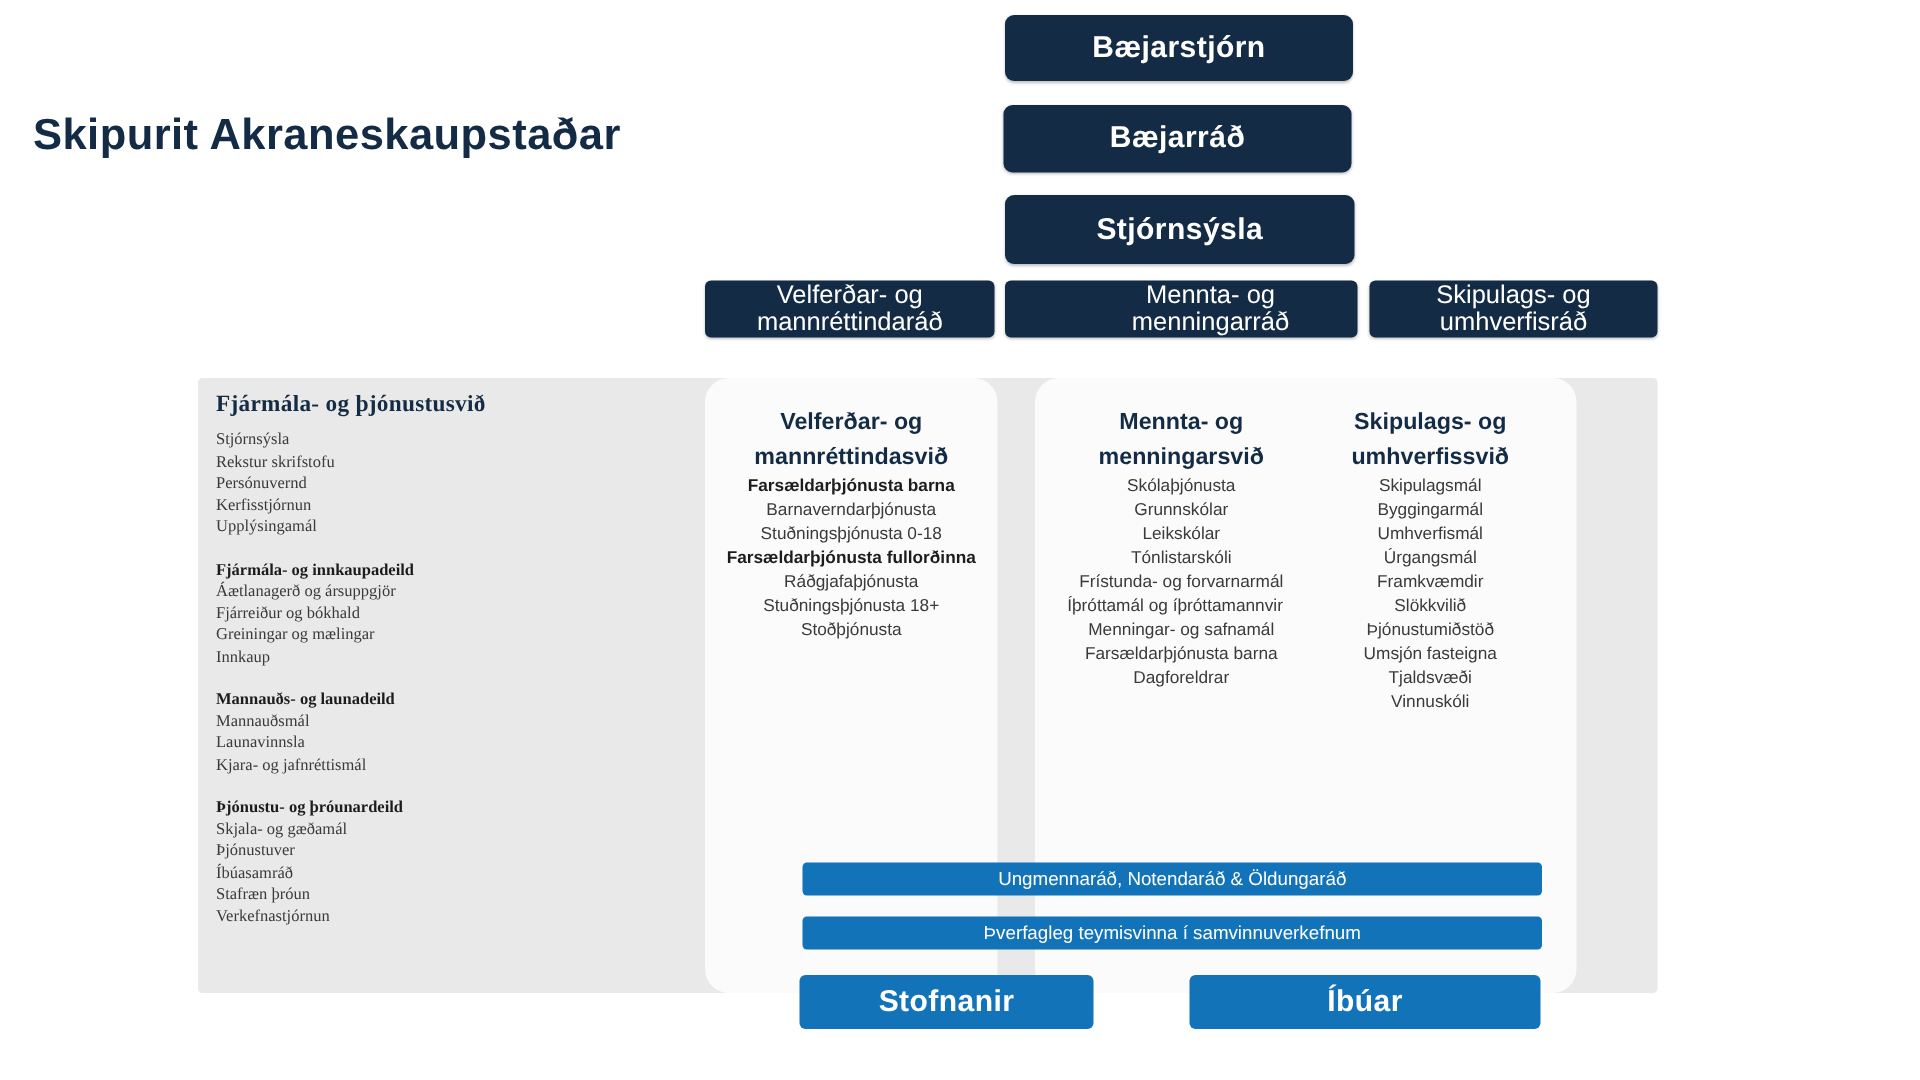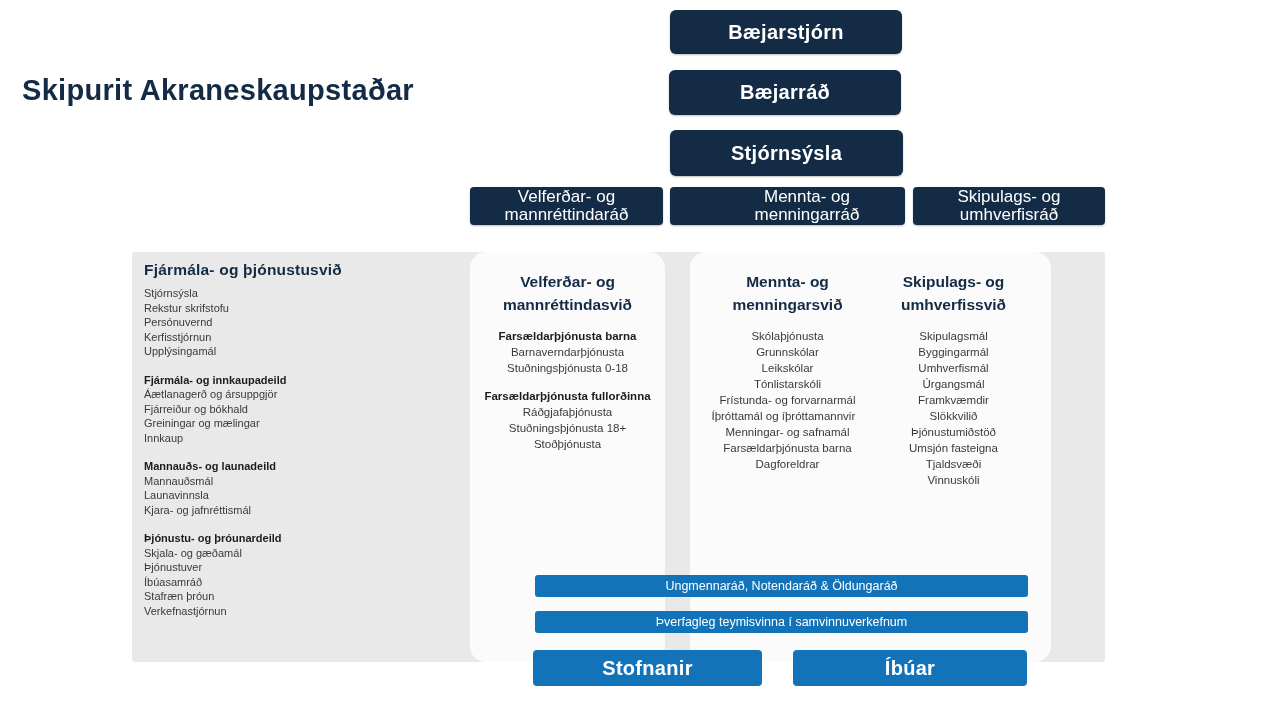--- a/index.html
+++ b/index.html
@@ -39,32 +39,33 @@
   }
   .col-heading {
     margin:18px auto 0 auto; max-width:160px;
     font-size:15.5px; font-weight:700; line-height:23px;
     color:var(--navy);
   }
 
   .finance {
     left:144px; top:261px; width:330px; z-index:2;
     text-align:left;
+    font-family:Liberation Serif, serif;
   }
   .fin-heading {
     font-size:15.5px; font-weight:700; color:var(--navy);
     margin-bottom:7px; letter-spacing:0.2px;
   }
   .fin-subhead {
     font-size:11px; font-weight:700; color:#1c1c1c;
     margin-top:14px; line-height:14.5px;
   }
   .fin-item { font-size:11px; color:var(--itemtext); line-height:14.5px; }
 
-  .col-group { margin-top:12px; padding:0 10px; }
+  .col-group { margin-top:0; padding:0 10px; }
   .col-subhead { font-size:11.5px; font-weight:700; color:#1c1c1c; line-height:16px; }
   .col-item { font-size:11.5px; color:var(--itemtext); line-height:16px; }
 
   .bluebar {
     left:535px; width:493px; height:22px;
     background:var(--blue); color:#fff; z-index:3;
     display:flex; align-items:center; justify-content:center;
     font-size:12.5px; border-radius:3px;
   }
   .bluebtn {
@@ -174,14 +175,14 @@
       <div class="col-item">Þjónustumiðstöð</div>
       <div class="col-item">Umsjón fasteigna</div>
       <div class="col-item">Tjaldsvæði</div>
       <div class="col-item">Vinnuskóli</div>
     </div>
 </div>
 
 <div class="abs bluebar" style="top:575px;">Ungmennaráð, Notendaráð &amp; Öldungaráð</div>
 <div class="abs bluebar" style="top:611px;">Þverfagleg teymisvinna í samvinnuverkefnum</div>
 
-<button class="abs bluebtn" style="left:533px; width:229px;">Stofnanir</button>
+<button class="abs bluebtn" style="left:533px; width:196px;">Stofnanir</button>
 <button class="abs bluebtn" style="left:793px; width:234px;">Íbúar</button>
 
 </body></html>

